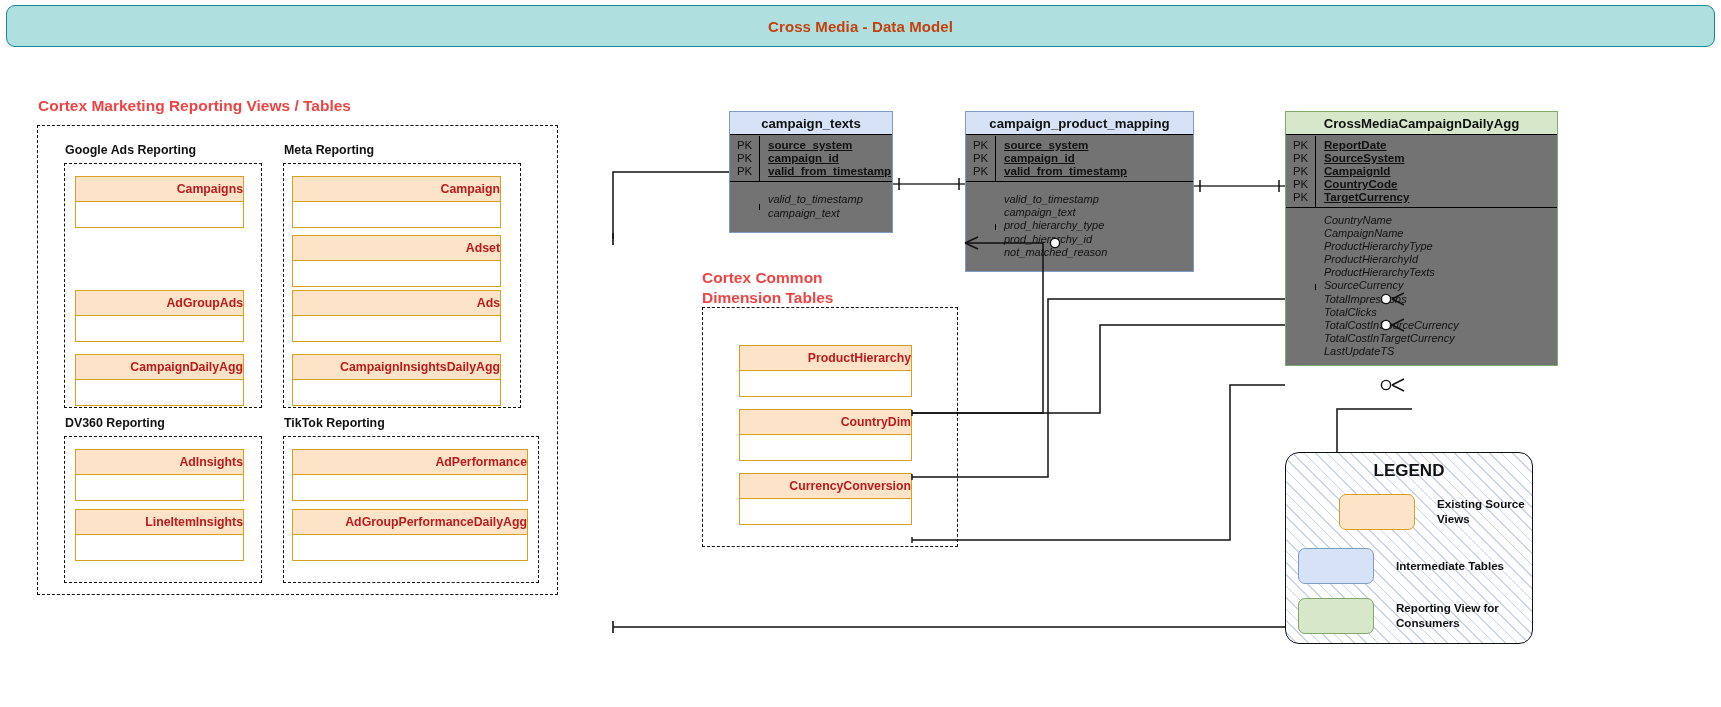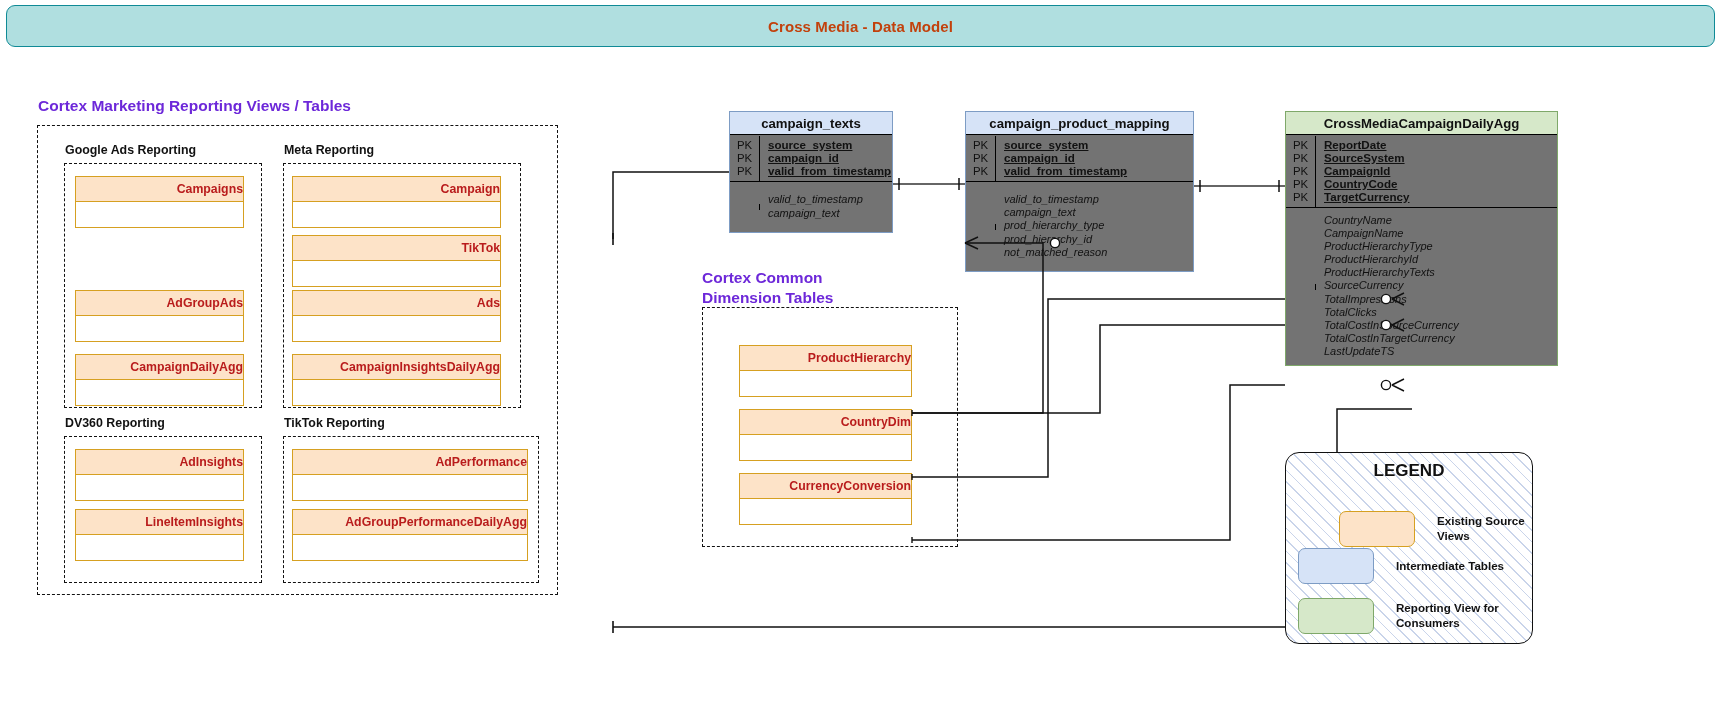--- a/index.html
+++ b/index.html
@@ -27,21 +27,21 @@
     display: flex; align-items: center; justify-content: center;
   }
   #title-bar .t {
     font-size: 15px; font-weight: bold; color: #c2410c;
     letter-spacing: .1px;
   }
 
   
   .sec-title {
     position: absolute;
-    font-size: 15.5px; font-weight: bold; color: #6d28d9;
+    font-size: 15.5px; font-weight: bold; color: #ef4444;
     white-space: pre-line; line-height: 1.32;
   }
   .grp-title {
     position: absolute;
     font-size: 12.4px; font-weight: bold; color: #111;
   }
 
   
   .dashed {
     position: absolute;
@@ -175,21 +175,21 @@
     <div class="bd"></div>
   </div>
 
   <div class="grp-title" style="left:284px; top:143px;">Meta Reporting</div>
   <div class="dashed-inner" style="left:283px; top:163px; width:238px; height:245px;"></div>
   <div class="ent" style="left:292px; top:176px; width:209px;">
     <div class="hd">Campaign</div>
     <div class="bd"></div>
   </div>
   <div class="ent" style="left:292px; top:235px; width:209px;">
-    <div class="hd">TikTok</div>
+    <div class="hd">Adset</div>
     <div class="bd"></div>
   </div>
   <div class="ent" style="left:292px; top:290px; width:209px;">
     <div class="hd">Ads</div>
     <div class="bd"></div>
   </div>
   <div class="ent" style="left:292px; top:354px; width:209px;">
     <div class="hd">CampaignInsightsDailyAgg</div>
     <div class="bd"></div>
   </div>
@@ -352,21 +352,21 @@
     <g stroke="#111" stroke-width="1.4" fill="none">
       <path d="M1392,299 L1404,293 M1392,299 L1404,305"></path>
       <path d="M1392,325 L1404,319 M1392,325 L1404,331"></path>
       <path d="M1392,385 L1404,379 M1392,385 L1404,391"></path>
       <path d="M912,410 L912,416 M912,474 L912,480 M912,537 L912,543"></path>
     </g>
   </svg>
 
   <div id="legend">
     <div class="lg-title">LEGEND</div>
-    <div class="lg-row" style="top:58px;padding-left:41px;">
+    <div class="lg-row" style="top:41px;padding-left:41px;">
       <div class="lg-sw orange"></div>
       <div class="lg-tx">Existing Source Views</div>
     </div>
     <div class="lg-row" style="top:95px;">
       <div class="lg-sw blue"></div>
       <div class="lg-tx">Intermediate Tables</div>
     </div>
     <div class="lg-row" style="top:145px;">
       <div class="lg-sw green"></div>
       <div class="lg-tx">Reporting View for

